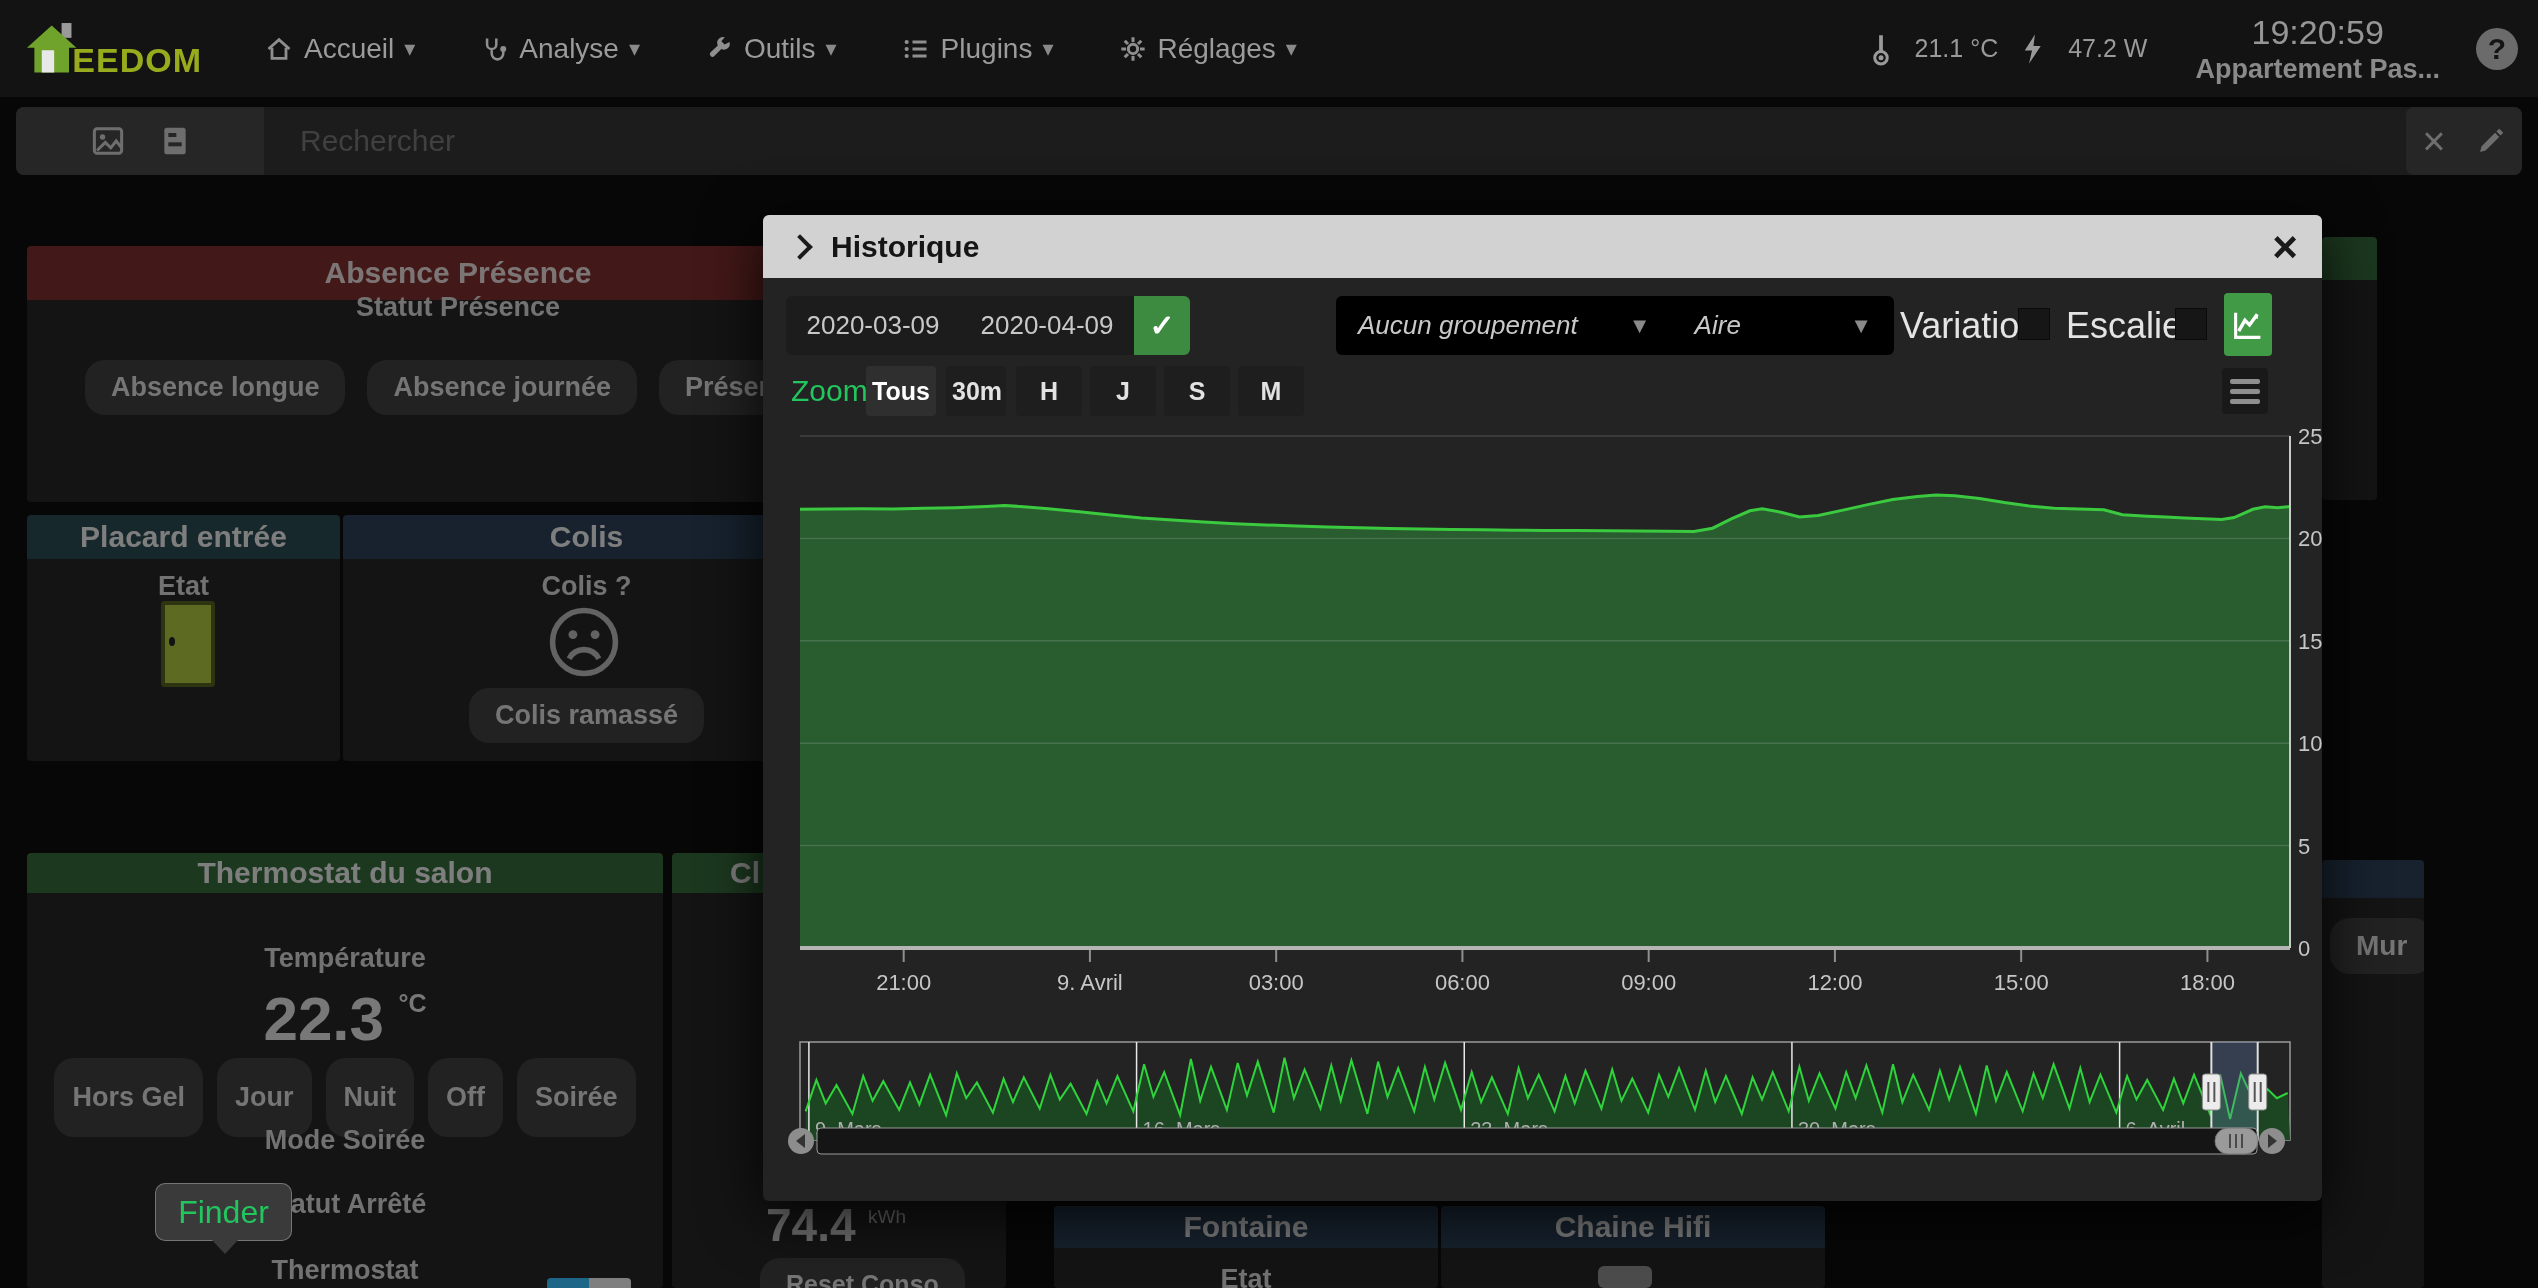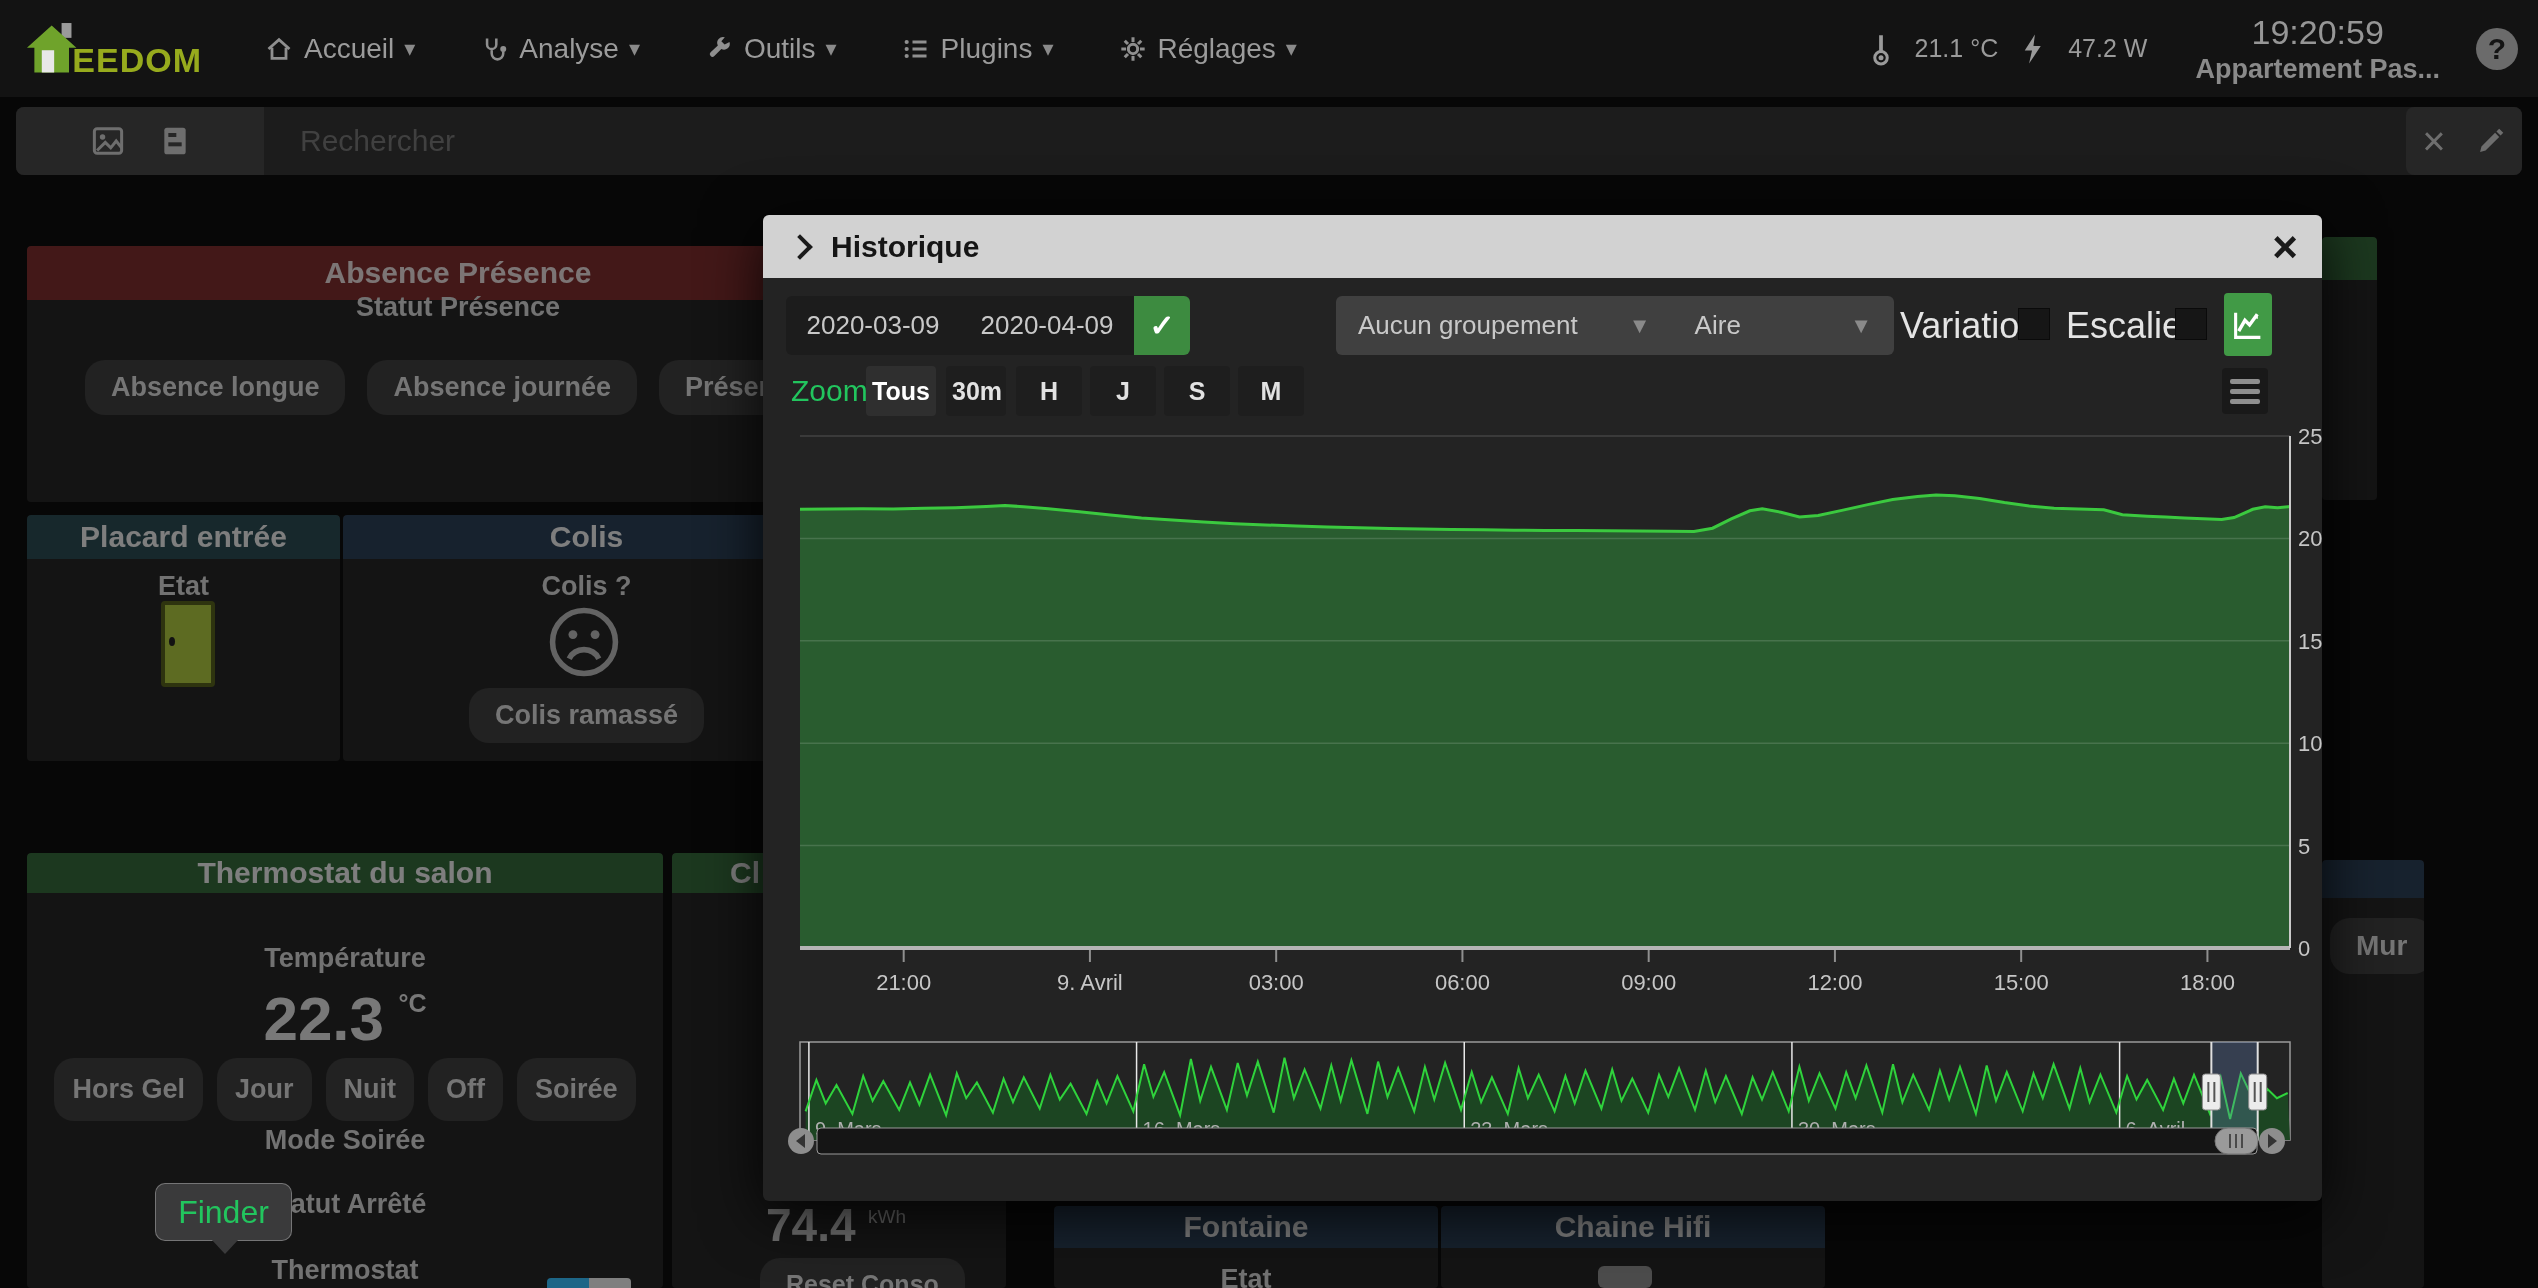--- a/index.html
+++ b/index.html
@@ -57,22 +57,22 @@
   .chev{width:14px;height:14px;border-right:4px solid #1a1a1a;border-bottom:4px solid #1a1a1a;
         transform:rotate(-45deg);margin-left:28px;}
   #modal-title{font-size:30px;font-weight:600;color:#151515;margin-left:22px;}
   #modal-close{margin-left:auto;margin-right:24px;font-size:44px;color:#1a1a1a;line-height:40px;font-weight:bold;}
   .date-group{position:absolute;left:23px;top:81px;height:59px;display:flex;}
   .date-inputs{background:#1c1c1c;border-radius:6px 0 0 6px;display:flex;align-items:center;height:59px;}
   .date-input{width:170px;background:transparent;border:none;outline:none;color:#c8c8c8;font-size:26px;
               text-align:center;font-family:"Liberation Sans",sans-serif;}
   .check-btn{width:56px;height:59px;background:#3d8b40;border:none;border-radius:0 6px 6px 0;color:#fff;
              font-size:30px;font-weight:bold;}
-  .select-group{position:absolute;left:573px;top:81px;width:558px;height:59px;background:#404040;border-radius:6px;
-                display:flex;align-items:center;}
+  .select-group{position:absolute;left:573px;top:81px;width:558px;height:59px;background:#000000;border-radius:6px;
+                display:flex;align-items:center;font-style:italic;}
   .fake-select{display:flex;align-items:center;justify-content:space-between;color:#c8c8c8;font-size:26px;height:100%;}
   .toolbar-label{position:absolute;top:81px;height:59px;line-height:59px;font-size:36px;color:#e4e4e4;}
   .cb{position:absolute;top:93px;width:30px;height:30px;background:#161616;border:1px solid #0a0a0a;}
   .chart-btn{position:absolute;left:1461px;top:78px;width:48px;height:63px;background:#419a46;border:none;
              border-radius:4px;display:flex;align-items:center;justify-content:center;}
   .zoom-label{position:absolute;left:28px;top:151px;height:50px;line-height:50px;font-size:30px;color:#22c55e;}
   .zbtn{position:absolute;top:151px;height:50px;background:#1e1e1e;border:none;border-radius:4px;color:#e2e2e2;
         font-size:25px;font-weight:bold;font-family:"Liberation Sans",sans-serif;}
   .zbtn.sel{background:#2f2f2f;color:#fff;}
   .export-btn{position:absolute;left:1459px;top:153px;width:46px;height:46px;background:#191919;border-radius:4px;
@@ -219,21 +219,21 @@
   <div class="tile" style="left:27px;top:853px;width:636px;height:435px">
     <div class="tile-hd hd-green" style="height:40px">Thermostat du salon</div>
     <div class="tile-label" style="top:90px">Température</div>
     <div style="position:absolute;left:0;top:130px;width:100%;text-align:center;">
       <span style="font-size:62px;font-weight:bold;color:#dadada;">22.3</span>
       <span style="font-size:25px;font-weight:bold;color:#dadada;vertical-align:28px;margin-left:10px;">°C</span>
     </div>
     <div class="btn-row" style="top:205px;gap:14px;">
       <button class="dbtn" style="padding:12px 18px">Hors Gel</button>
       <button class="dbtn" style="padding:12px 18px">Jour</button>
-      <button class="dbtn" style="padding:16px 18px">Nuit</button>
+      <button class="dbtn" style="padding:24px 18px">Nuit</button>
       <button class="dbtn" style="padding:12px 18px">Off</button>
       <button class="dbtn" style="padding:12px 18px">Soirée</button>
     </div>
     <div class="tile-label" style="top:272px">Mode Soirée</div>
     <div class="tile-label" style="top:336px">Statut Arrêté</div>
     <div class="tile-label" style="top:402px">Thermostat</div>
     <div style="position:absolute;left:520px;top:425px;width:84px;height:14px;border-radius:4px;overflow:hidden;">
       <div style="position:absolute;left:0;top:0;width:42px;height:14px;background:#35baf6;"></div>
       <div style="position:absolute;left:42px;top:0;width:42px;height:14px;background:#e8e8e8;"></div>
     </div>

